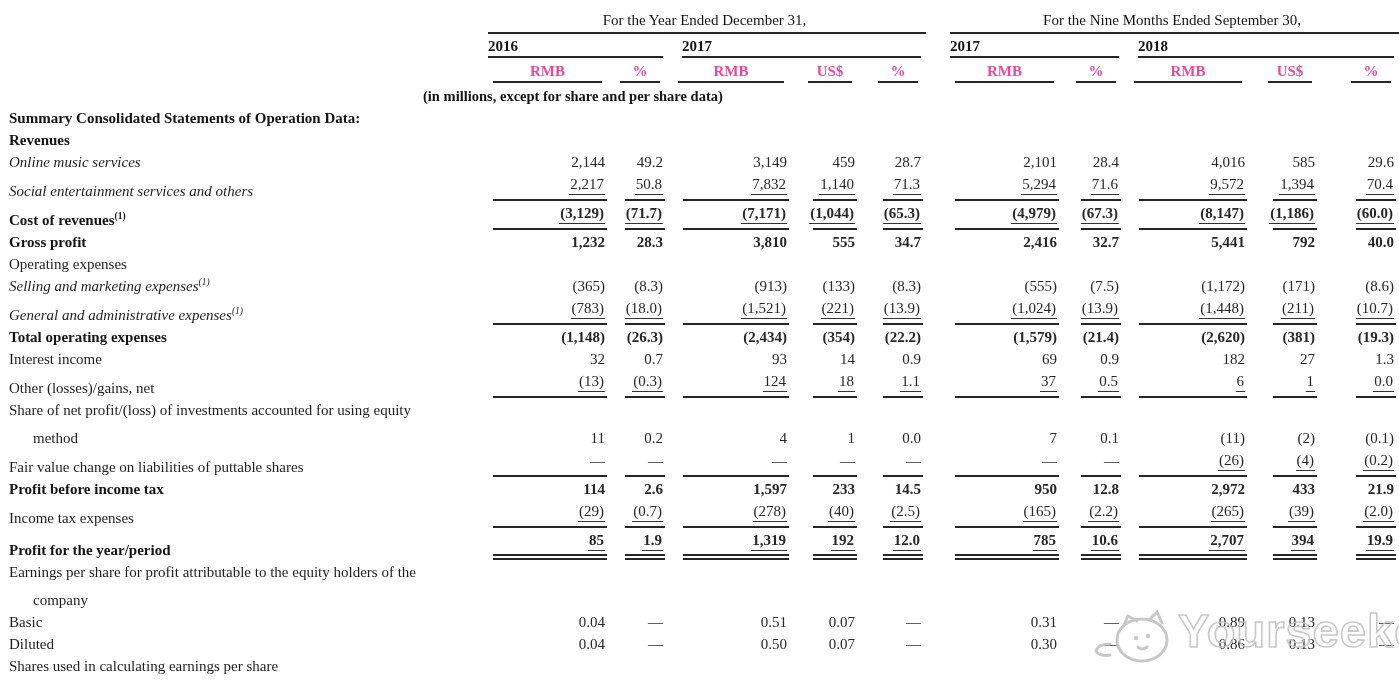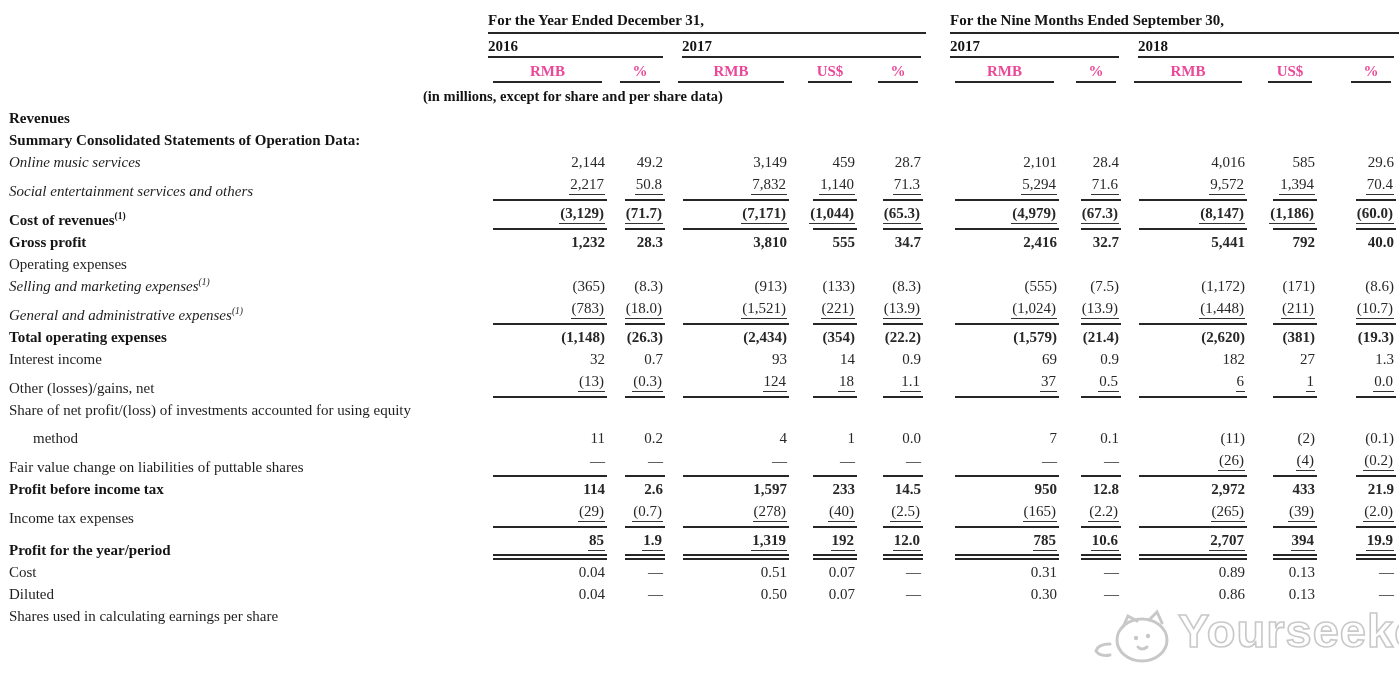--- a/index.html
+++ b/index.html
@@ -26,21 +26,21 @@
   .c5,.c10{--rw:40px;}
   
   .rs{background-image:linear-gradient(#262626,#262626);background-repeat:no-repeat;
       background-size:var(--rw) 2px;background-position:right 3px bottom 1px;padding-bottom:7px;}
   .rd{background-image:linear-gradient(#262626,#262626),linear-gradient(#262626,#262626);
       background-repeat:no-repeat;
       background-size:var(--rw) 2px,var(--rw) 2px;
       background-position:right 3px bottom 1px,right 3px bottom 5px;padding-bottom:10px;}
   .uv{display:inline-block;border-bottom:1.5px solid #333;padding:0 1px;}
   
-  .grp{border-bottom:2px solid #262626;font-weight:bold;text-align:left;font-size:15px;padding-bottom:2px;color:#141414;}
+  .grp{border-bottom:2px solid #262626;font-weight:normal;text-align:center;font-size:15px;padding-bottom:2px;color:#141414;}
   .yr{border-bottom:2px solid #262626;font-weight:bold;text-align:left;color:#141414;}
   .gapL{margin-left:14px;}
   .unit-rule{border-bottom:2px solid #262626;width:var(--rw);margin-left:auto;margin-right:3px;
       text-align:center;font-weight:bold;color:#ec4899;}
   .note{font-weight:bold;text-align:left;font-size:14.5px;color:#141414;}
   .note > div{transform:translateX(-65px);}
   thead td{padding-top:2px;}
   
   .watermark{position:absolute;left:1090px;top:594px;display:flex;align-items:center;gap:2px;opacity:.9;pointer-events:none;}
   .wm-text{
@@ -127,48 +127,48 @@
         </tr>
         <tr>
           <td class="lblcell"></td>
           <td class="note" colspan="11">
             <div>(in millions, except for share and per share data)</div>
           </td>
         </tr>
       </thead>
     <tbody id="tbody">
         <tr>
+          <td class="lblcell b">Summary Consolidated Statements of Operation Data:</td>
+          <td class="num c1 b"></td>
+          <td class="num c2 b"></td>
+          <td class="num c3 b"></td>
+          <td class="num c4 b"></td>
+          <td class="num c5 b"></td>
+          <td class="sp"></td>
+          <td class="num c6 b"></td>
+          <td class="num c7 b"></td>
+          <td class="num c8 b"></td>
+          <td class="num c9 b"></td>
+          <td class="num c10 b"></td>
+        </tr>
+        <tr>
           <td class="lblcell b">Revenues</td>
           <td class="num c1 b"></td>
           <td class="num c2 b"></td>
           <td class="num c3 b"></td>
           <td class="num c4 b"></td>
           <td class="num c5 b"></td>
           <td class="sp"></td>
           <td class="num c6 b"></td>
           <td class="num c7 b"></td>
           <td class="num c8 b"></td>
           <td class="num c9 b"></td>
           <td class="num c10 b"></td>
         </tr>
         <tr>
-          <td class="lblcell b">Summary Consolidated Statements of Operation Data:</td>
-          <td class="num c1 b"></td>
-          <td class="num c2 b"></td>
-          <td class="num c3 b"></td>
-          <td class="num c4 b"></td>
-          <td class="num c5 b"></td>
-          <td class="sp"></td>
-          <td class="num c6 b"></td>
-          <td class="num c7 b"></td>
-          <td class="num c8 b"></td>
-          <td class="num c9 b"></td>
-          <td class="num c10 b"></td>
-        </tr>
-        <tr>
           <td class="lblcell ind1">Online music services</td>
           <td class="num c1">2,144</td>
           <td class="num c2">49.2</td>
           <td class="num c3">3,149</td>
           <td class="num c4">459</td>
           <td class="num c5">28.7</td>
           <td class="sp"></td>
           <td class="num c6">2,101</td>
           <td class="num c7">28.4</td>
           <td class="num c8">4,016</td>
@@ -368,21 +368,38 @@
           <td class="num c4 b rd"><span class="uv">192</span></td>
           <td class="num c5 b rd"><span class="uv">12.0</span></td>
           <td class="sp"></td>
           <td class="num c6 b rd"><span class="uv">785</span></td>
           <td class="num c7 b rd"><span class="uv">10.6</span></td>
           <td class="num c8 b rd"><span class="uv">2,707</span></td>
           <td class="num c9 b rd"><span class="uv">394</span></td>
           <td class="num c10 b rd"><span class="uv">19.9</span></td>
         </tr>
         <tr>
-          <td class="lblcell ind2">Cost</td>
+          <td class="lblcell">
+            <div>Earnings per share for profit attributable to the equity holders of the</div>
+            <div class="lbl2">company</div>
+          </td>
+          <td class="num c1"></td>
+          <td class="num c2"></td>
+          <td class="num c3"></td>
+          <td class="num c4"></td>
+          <td class="num c5"></td>
+          <td class="sp"></td>
+          <td class="num c6"></td>
+          <td class="num c7"></td>
+          <td class="num c8"></td>
+          <td class="num c9"></td>
+          <td class="num c10"></td>
+        </tr>
+        <tr>
+          <td class="lblcell ind2">Basic</td>
           <td class="num c1">0.04</td>
           <td class="num c2">—</td>
           <td class="num c3">0.51</td>
           <td class="num c4">0.07</td>
           <td class="num c5">—</td>
           <td class="sp"></td>
           <td class="num c6">0.31</td>
           <td class="num c7">—</td>
           <td class="num c8">0.89</td>
           <td class="num c9">0.13</td>

